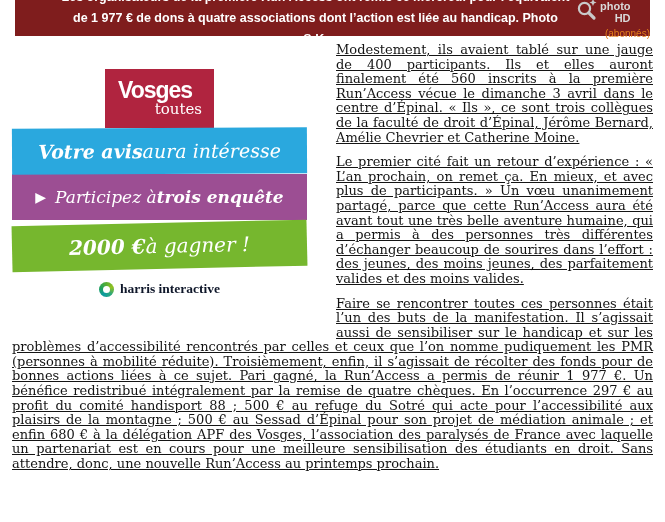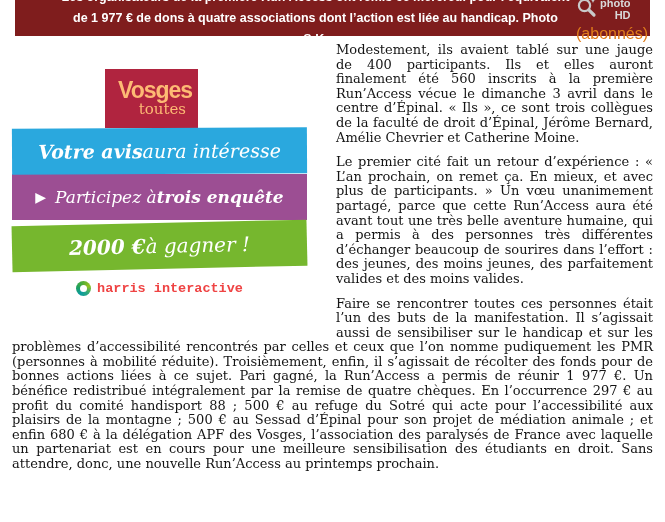--- a/index.html
+++ b/index.html
@@ -31,46 +31,47 @@
   }
   .photohd{
     width:76px;
     flex:0 0 auto;
     font-family:Liberation Sans, sans-serif;
     cursor:pointer;
   }
   .phd-top{display:flex;align-items:center;justify-content:flex-start;}
   .phd-lines{color:#d9d9d9;font-size:11px;line-height:12px;font-weight:bold;}
   .phd-hd{text-align:right;}
-  .phd-sub{color:#e07c1a;font-size:16px;margin-top:1px;text-align:left;padding-left:2px;}
+  .phd-sub{color:#e07c1a;font-size:10px;margin-top:1px;text-align:right;padding-left:2px;}
   
   .article{
     padding:7px 12px 0 12px;
   }
   .article p{
     font-size:13px;
     line-height:14.6px;
     text-align:justify;
     margin:0 0 10px 0;
+    text-decoration:underline;
   }
   .signature{margin-top:12px;}
   
   .ad-float{
     float:left;
     width:324px;
     height:292px;
     cursor:pointer;
   }
   .ad-logo{
-    width:93px;height:59px;
+    width:109px;height:59px;
     margin:26px auto 0 auto;
     margin-left:93px;
     background:#b0243f;
     position:relative;
-    color:#fdba74;
+    color:#ffffff;
   }
   .ad-logo-title{
     position:absolute;left:13px;top:8px;
     font-family:"Liberation Sans", sans-serif;
     font-weight:bold;font-size:23px;letter-spacing:-1px;
   }
   .ad-logo-sub{
     position:absolute;right:12px;top:31px;
     font-family:"DejaVu Serif", serif;
     font-size:15px;
@@ -90,22 +91,22 @@
   .band .b{font-weight:bold;}
   .play-icon{
     font-style:normal;
     font-size:14px;
     margin-right:9px;
   }
   .sponsor{
     width:295px;
     margin-top:12px;
     display:flex;align-items:center;justify-content:center;gap:6px;
-    font-family:Liberation Mono, monospace;
-    font-weight:bold;font-size:13.5px;color:#ef4444;
+    font-family:Liberation Serif, serif;
+    font-weight:bold;font-size:13.5px;color:#0f172a;
   }
   .ring{
     width:15px;height:15px;border-radius:50%;
     background:conic-gradient(from 210deg,#0b9ba0,#1fa05f,#55ae35,#93c11f,#2ba77d,#0b9ba0);
     position:relative;flex:0 0 auto;
   }
   .ring::after{
     content:"";position:absolute;left:4px;top:4px;width:7px;height:7px;
     border-radius:50%;background:#ffffff;
   }

